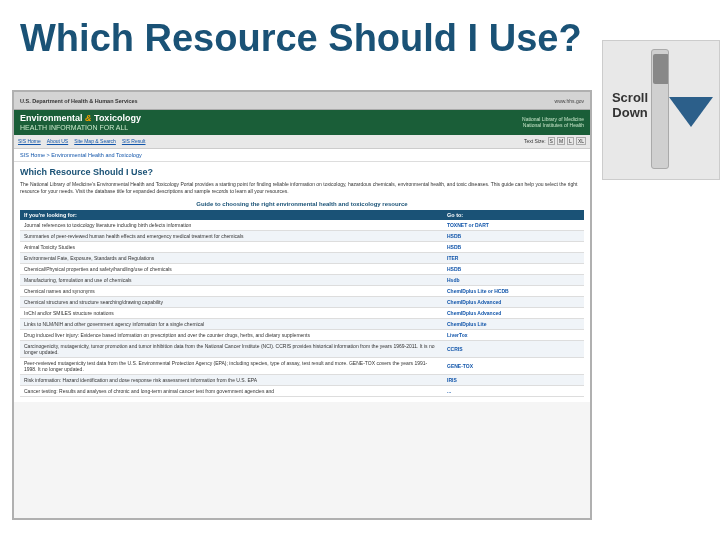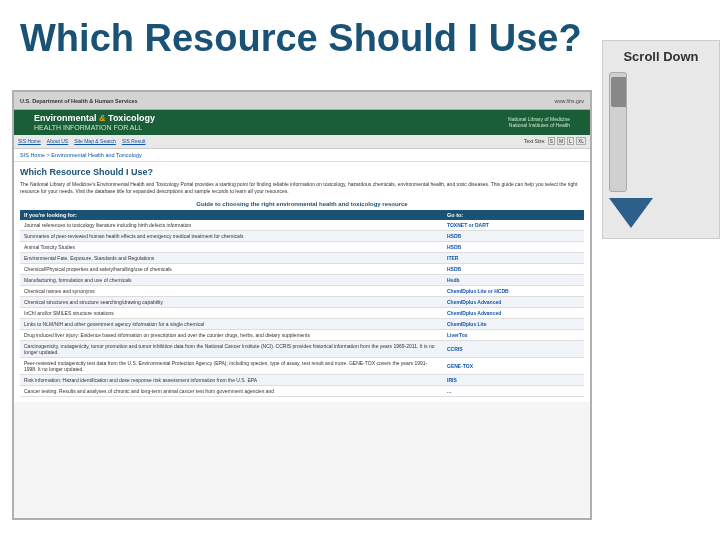--- a/index.html
+++ b/index.html
@@ -21,21 +21,22 @@
     }
 
     .scroll-down-panel {
       position: absolute;
       top: 40px;
       right: 0px;
       width: 118px;
       background: #e8e8e8;
       border: 1px solid #ccc;
       display: flex;
-      flex-direction: column;
+      flex-direction: row;
+      align-items: center;
       padding: 8px 6px 10px 6px;
       z-index: 10;
     }
 
     .scroll-down-label {
       font-size: 13px;
       font-weight: bold;
       color: #333;
       margin-bottom: 8px;
       text-align: center;
@@ -107,21 +108,21 @@
     }
 
     .nlm-text {
       font-size: 5px;
       color: #444;
       text-align: right;
     }
 
     .site-header {
       background: #1a5e38;
-      padding: 4px 20px;
+      padding: 4px 6px;
       display: flex;
       align-items: center;
       justify-content: space-between;
     }
 
     .site-title-area {
       display: flex;
       flex-direction: column;
     }
 

